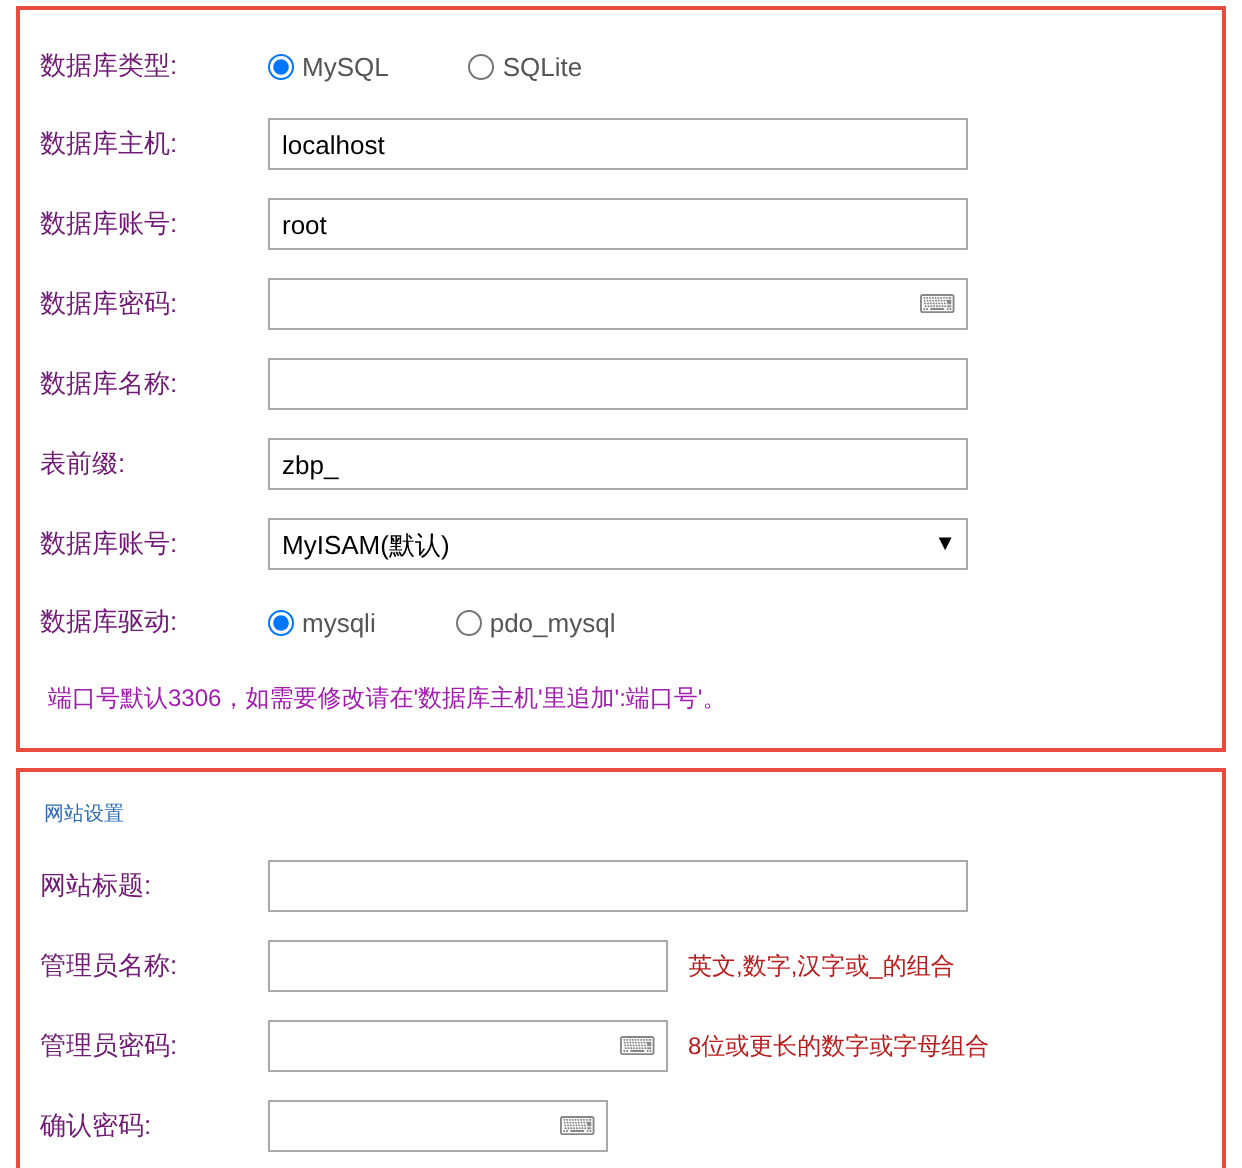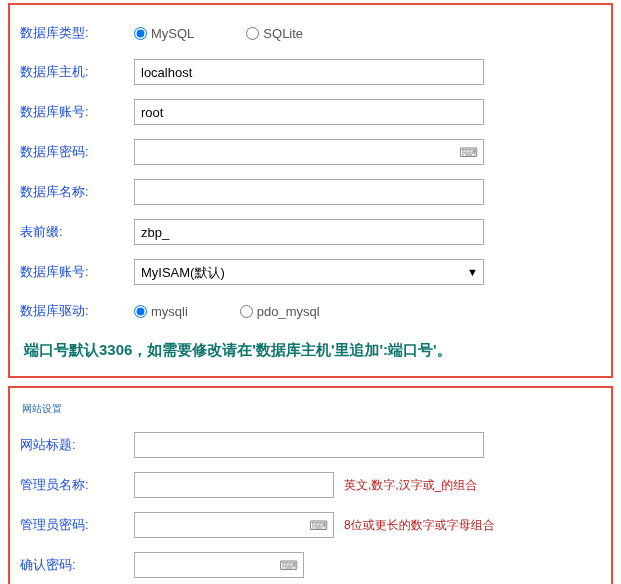--- a/index.html
+++ b/index.html
@@ -16,21 +16,21 @@
       padding: 10px 12px 12px 6px;
     }
     .row {
       display: flex;
       align-items: center;
       margin: 6px 0 14px 0;
       min-height: 24px;
     }
     .label {
       width: 118px;
-      color: #1d4ed8;
+      color: #701a75;
       padding-left: 4px;
     }
     .field {
       flex: 0 0 auto;
       display: flex;
       align-items: center;
     }
     input[type="text"], input[type="password"], select {
       border: 1px solid #aaa;
       padding: 4px 6px;
@@ -40,32 +40,31 @@
     }
     .wide-input { width: 350px; }
     .wide-select { width: 350px; }
     input[type="radio"] {
       margin-right: 4px;
       vertical-align: middle;
     }
     .radio-group {
       display: flex;
       align-items: center;
-      gap: 52px;
+      gap: 40px;
     }
     .radio-item {
       display: inline-flex;
       align-items: center;
       color: #555;
     }
     .hint {
-      color: #0f766e;
-      font-size: 15px;
+      color: #a21caf;
+      font-size: 12px;
       padding: 4px 0 4px 8px;
-      font-weight: bold;
     }
     .section-title {
       color: #2c6bb3;
       font-size: 10px;
       font-weight: normal;
       padding: 4px 0 10px 6px;
     }
     .site-input { width: 350px; }
     .medium-input { width: 200px; }
     .small-input { width: 170px; }

